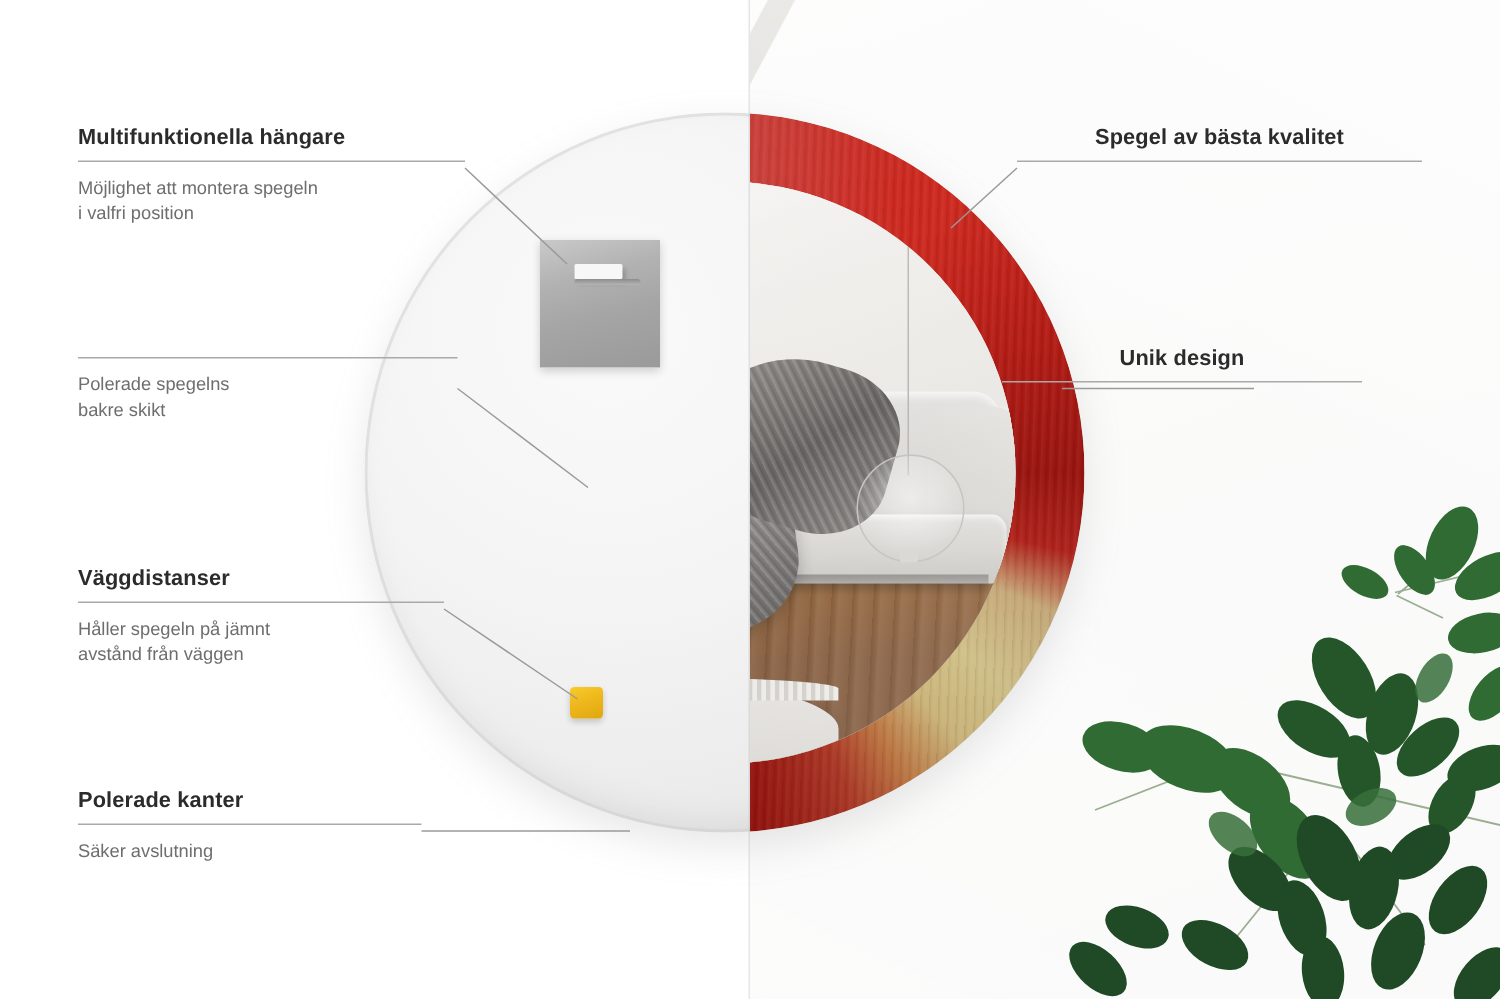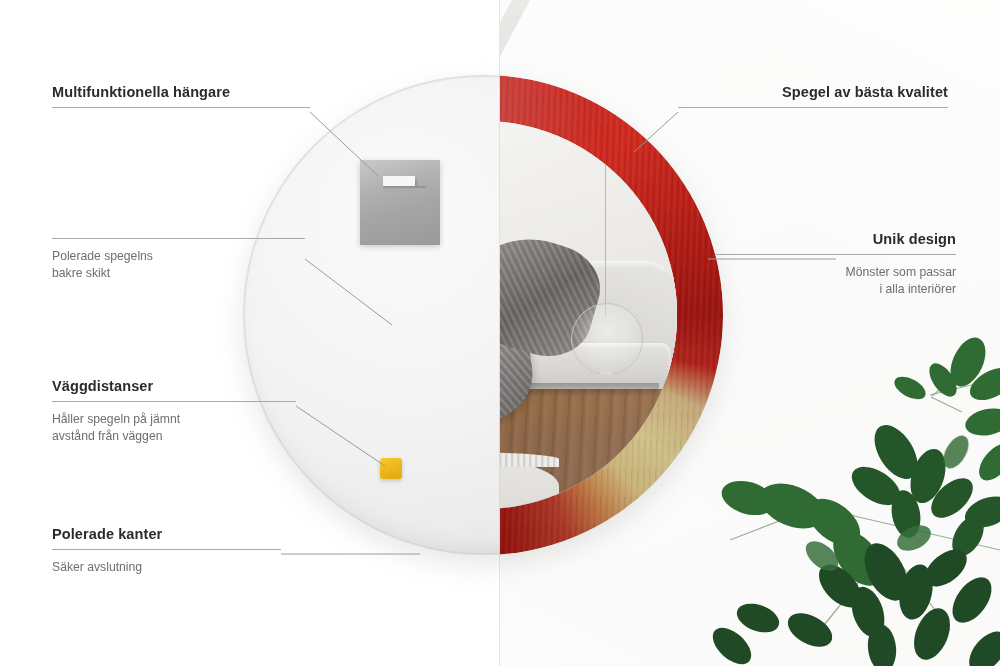--- a/index.html
+++ b/index.html
@@ -187,21 +187,21 @@
   .callout .title{
     font-size:14.5px;font-weight:bold;color:#2b2b2b;letter-spacing:.1px;
     white-space:nowrap;
   }
   .callout .rule{
     height:1px;background:#a9a9a9;margin-top:7px;
   }
   .callout .desc{
     margin-top:9px;font-size:12.2px;line-height:17px;color:#6e6e6e;white-space:pre-line;
   }
-  .callout.right .title,.callout.right .desc{text-align:right;}
+  .callout.right .title,.callout.right .desc{text-align:center;}
 
   
   .leaders{position:absolute;left:0;top:0;width:1000px;height:666px;pointer-events:none;}
 
   
   .leaves{position:absolute;left:700px;top:300px;width:300px;height:366px;pointer-events:none;}
 </style>
 </head>
 <body>
 
@@ -326,20 +326,22 @@
       <path d="M296,406 L385,466"></path>
       <path d="M281,554 L420,554"></path>
       <path d="M678,112 L634,152"></path>
       <path d="M708,259 L836,259"></path>
     </g>
   </svg>
 
   <div class="callout" style="left:52px;top:84px;width:258px;">
     <div class="title">Multifunktionella hängare</div>
     <div class="rule"></div>
+    <div class="desc">Möjlighet att montera spegeln
+i valfri position</div>
   </div>
 
   <div class="callout" style="left:52px;top:231px;width:253px;">
     <div class="rule"></div>
     <div class="desc">Polerade spegelns
 bakre skikt</div>
   </div>
 
   <div class="callout" style="left:52px;top:378px;width:244px;">
     <div class="title">Väggdistanser</div>
@@ -352,20 +354,18 @@
     <div class="title">Polerade kanter</div>
     <div class="rule"></div>
     <div class="desc">Säker avslutning</div>
   </div>
 
   <div class="callout right" style="left:678px;top:84px;width:270px;">
     <div class="title">Spegel av bästa kvalitet</div>
     <div class="rule"></div>
   </div>
 
-  <div class="callout right" style="left:716px;top:231px;width:240px;">
+  <div class="callout right" style="left:668px;top:231px;width:240px;">
     <div class="title">Unik design</div>
     <div class="rule"></div>
-    <div class="desc">Mönster som passar
-i alla interiörer</div>
   </div>
 
 </div>
 
 </body></html>

